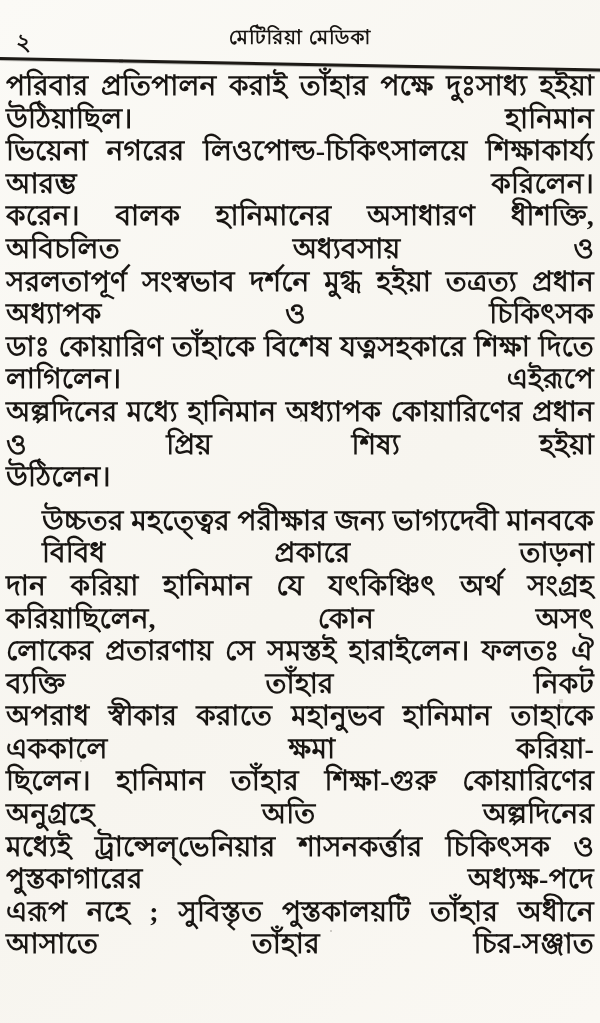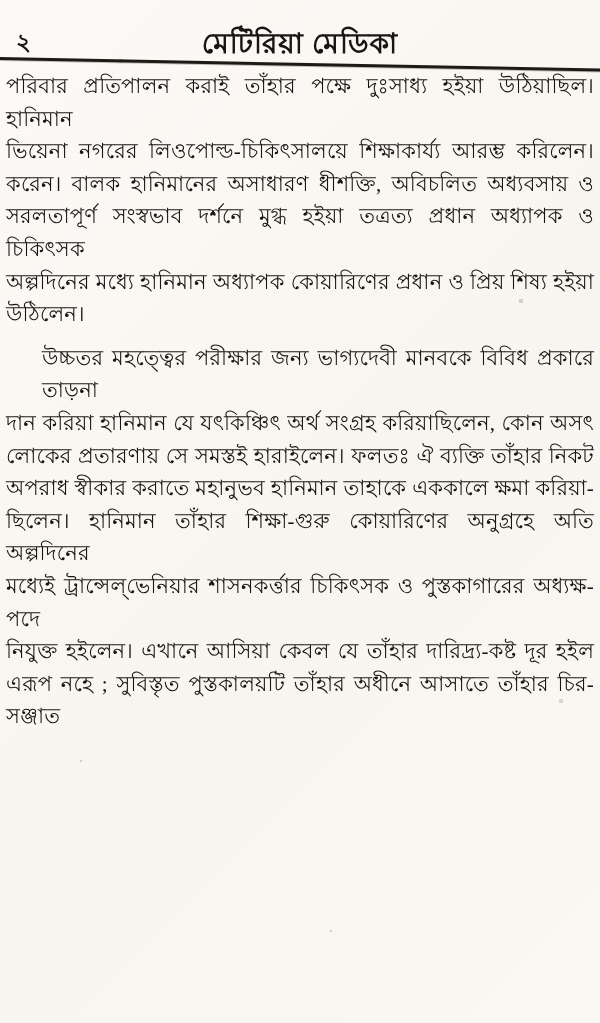--- a/index.html
+++ b/index.html
@@ -24,44 +24,44 @@
   .page-number {
     position:absolute;
     left:16px; top:2px;
     font-size:23px;
     font-weight:700;
   }
   .running-title {
     position:absolute;
     left:0; right:0; top:0;
     text-align:center;
-    font-size:28px;
+    font-size:20px;
     font-weight:700;
     letter-spacing:1px;
   }
   .header-rule {
     position:absolute;
     top:57px; left:0;
     width:604px;
     height:3px;
     background:#1d1a16;
     transform:rotate(1.1deg);
     transform-origin:0 50%;
     box-shadow:0 1px 0 rgba(29,26,22,.25);
   }
   .body-text {
     position:absolute;
     top:70px; left:6px; right:6px;
   }
   .para { margin:0; }
   .para2 { margin-top:11px; }
   .bodyline {
-    font-size:21px;
+    font-size:28px;
     line-height:32.6px;
-    font-weight:400;
+    font-weight:700;
     white-space:normal;
     text-align:justify;
     text-align-last:justify;
     letter-spacing:0.2px;
   }
   .bodyline.last {
     text-align-last:left;
   }
   .bodyline.indent {
     padding-left:36px;
@@ -91,32 +91,32 @@
   </div>
 
   <div class="header-rule"></div>
 
   <div class="body-text">
     <div class="para para1">
       <div class="bodyline">পরিবার প্রতিপালন করাই তাঁহার পক্ষে দুঃসাধ্য হইয়া উঠিয়াছিল।  হানিমান</div>
       <div class="bodyline">ভিয়েনা নগরের লিওপোল্ড-চিকিৎসালয়ে শিক্ষাকার্য্য আরম্ভ করিলেন।</div>
       <div class="bodyline">করেন।  বালক হানিমানের অসাধারণ ধীশক্তি, অবিচলিত অধ্যবসায় ও</div>
       <div class="bodyline">সরলতাপূর্ণ সংস্বভাব দর্শনে মুগ্ধ হইয়া তত্রত্য প্রধান অধ্যাপক ও চিকিৎসক</div>
+      <div class="bodyline">ডাঃ কোয়ারিণ তাঁহাকে বিশেষ যত্নসহকারে শিক্ষা দিতে লাগিলেন।  এইরূপে</div>
       <div class="bodyline">অল্পদিনের মধ্যে হানিমান অধ্যাপক কোয়ারিণের প্রধান ও প্রিয় শিষ্য হইয়া</div>
       <div class="bodyline last">উঠিলেন।</div>
     </div>
 
     <div class="para para2">
       <div class="bodyline indent">উচ্চতর মহত্ত্বের পরীক্ষার জন্য ভাগ্যদেবী মানবকে বিবিধ প্রকারে তাড়না</div>
       <div class="bodyline">দান করিয়া হানিমান যে যৎকিঞ্চিৎ অর্থ সংগ্রহ করিয়াছিলেন, কোন অসৎ</div>
       <div class="bodyline">লোকের প্রতারণায় সে সমস্তই হারাইলেন।  ফলতঃ ঐ ব্যক্তি তাঁহার নিকট</div>
       <div class="bodyline">অপরাধ স্বীকার করাতে মহানুভব হানিমান তাহাকে এককালে ক্ষমা করিয়া-</div>
       <div class="bodyline">ছিলেন।  হানিমান তাঁহার শিক্ষা-গুরু কোয়ারিণের অনুগ্রহে অতি অল্পদিনের</div>
       <div class="bodyline">মধ্যেই ট্রান্সেল্‌ভেনিয়ার শাসনকর্ত্তার চিকিৎসক ও পুস্তকাগারের অধ্যক্ষ-পদে</div>
-      <div class="bodyline">নিযুক্ত হইলেন।  এখানে আসিয়া কেবল যে তাঁহার দারিদ্র্য-কষ্ট দূর হইল</div>
       <div class="bodyline">এরূপ নহে ; সুবিস্তৃত পুস্তকালয়টি তাঁহার অধীনে আসাতে তাঁহার চির-সঞ্জাত</div>
 
     </div>
   </div>
 
   <div class="speckles"></div>
 
 </div>
 
 </body></html>

